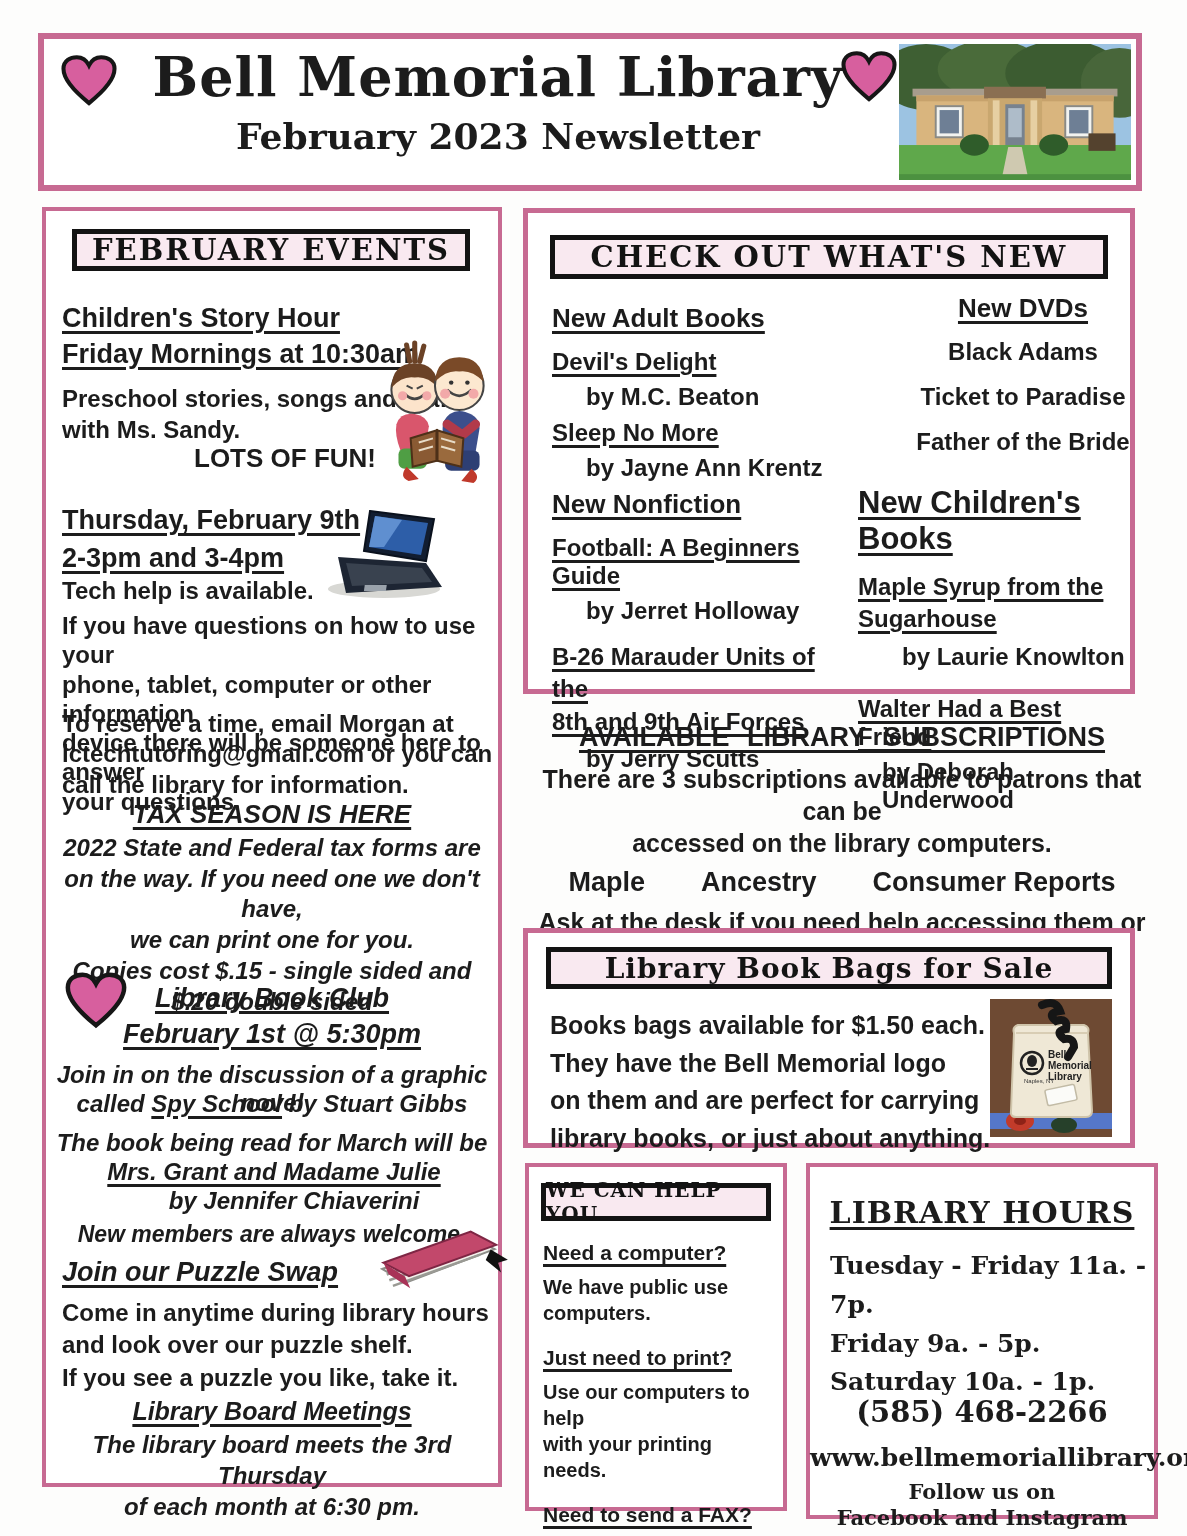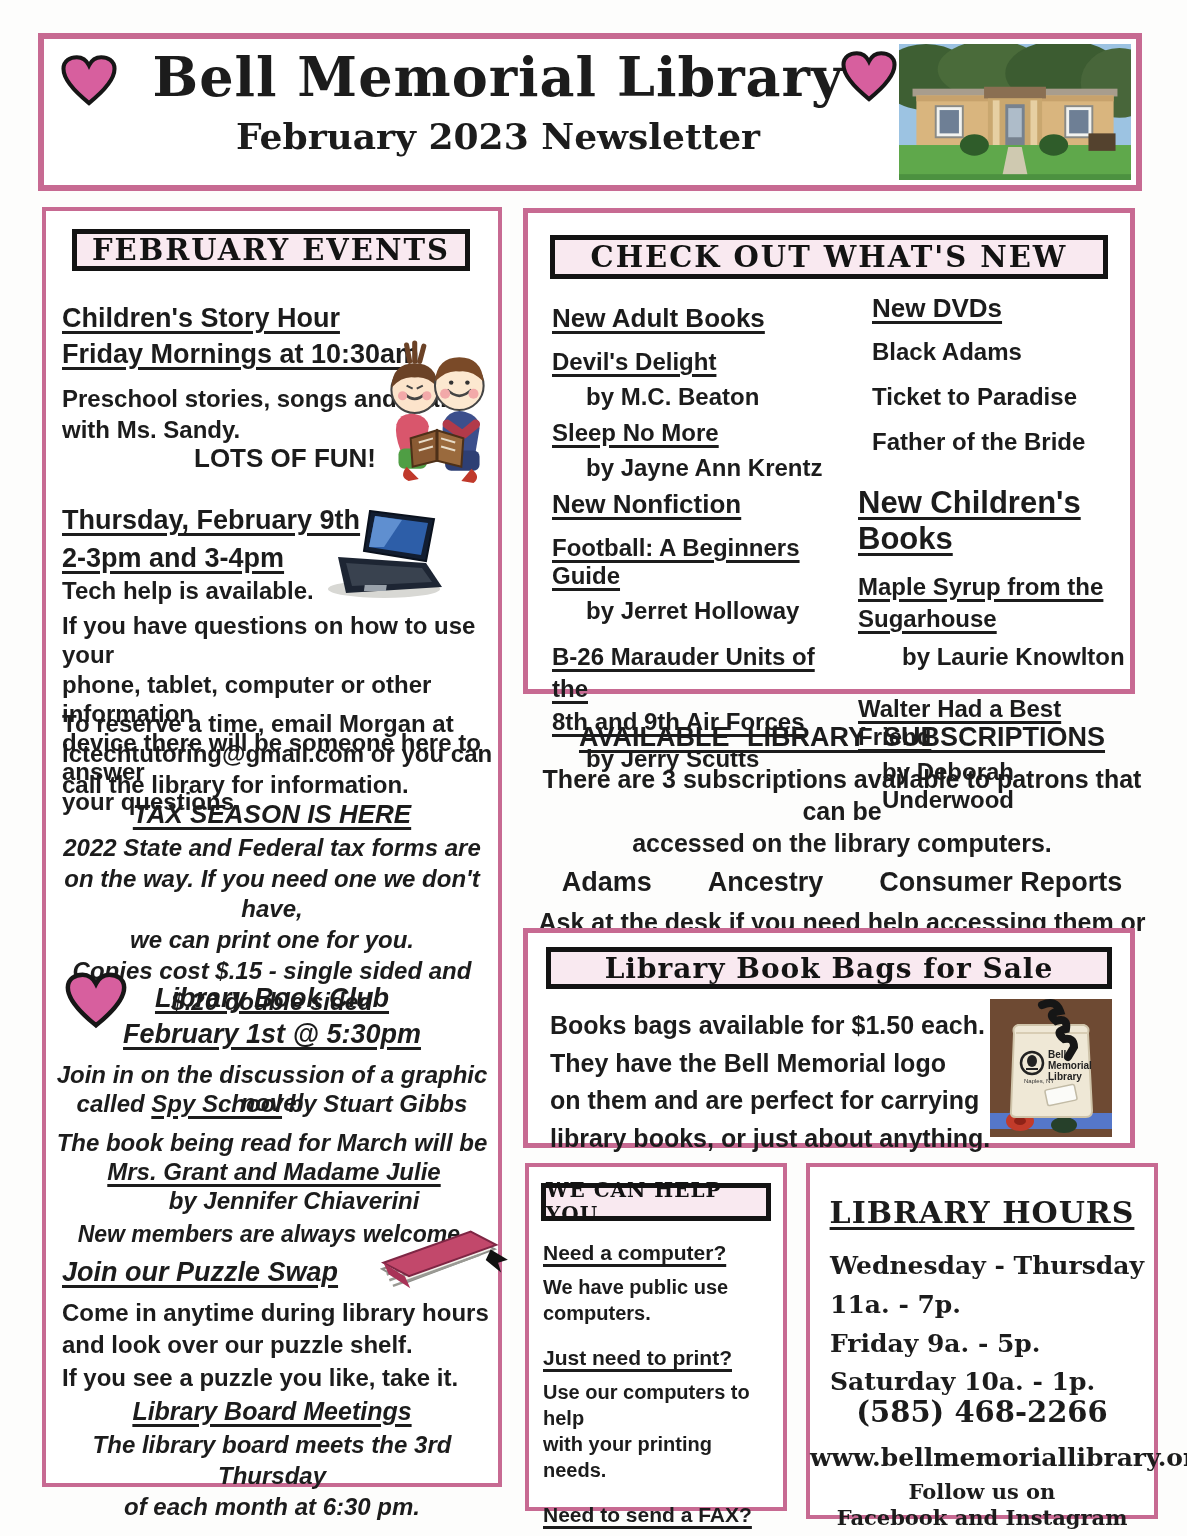--- a/index.html
+++ b/index.html
@@ -71,21 +71,21 @@
   #bm-body{left:0;top:1218px;width:452px;line-height:1.3;}
 
   
   #wn-box{left:523px;top:208px;width:612px;height:486px;border-width:5px;}
   #wn-banner{left:22px;top:22px;width:558px;height:44px;font-size:29px;}
   .wn-h{font-size:26px;font-weight:700;margin-bottom:14px;}
   .wn-t{font-size:24px;font-weight:700;margin-bottom:7px;}
   .wn-a{font-size:24px;font-weight:700;margin:0 0 8px 34px;}
   .wn-dvd{font-size:24px;font-weight:700;margin-bottom:17px;}
   #wn-adult{left:24px;top:90px;width:300px;}
-  #wn-dvds{left:344px;top:80px;width:246px;}
+  #wn-dvds{left:372px;top:80px;width:246px;text-align:center;}
   #wn-nf{left:24px;top:276px;width:300px;}
   #wn-ch{left:330px;top:272px;width:272px;}
   .lh135{line-height:1.35;}
 
   
   #subs{left:520px;top:722px;width:644px;text-align:center;}
   #subs-head{font-size:27px;font-weight:700;word-spacing:10px;}
   #subs-intro{margin-top:10px;font-size:25px;font-weight:700;line-height:1.28;}
   #subs-services{display:flex;justify-content:center;gap:56px;margin-top:8px;
     font-size:27px;font-weight:700;}
@@ -294,21 +294,21 @@
       <div class="wn-t u">Walter Had a Best Friend</div>
       <div class="wn-a" style="margin-left:24px;">by Deborah Underwood</div>
     </div>
   </div>
 
   <div id="subs" class="abs">
     <div id="subs-head" class="u">AVAILABLE  LIBRARY  SUBSCRIPTIONS</div>
     <div id="subs-intro" class="pre"><span>There are </span><span style="font-weight:800;">3</span><span> subscriptions available to patrons that can be
 accessed on the library computers.</span></div>
     <div id="subs-services">
-      <span>Adams</span>
+      <span>Maple</span>
       <span>Ancestry</span>
       <span>Consumer Reports</span>
     </div>
     <div id="subs-note" class="pre">Ask at the desk if you need help accessing them or
 have questions.</div>
   </div>
 
   <div id="bags-box" class="box">
     <div id="bags-banner" class="banner">
       <span>Library Book Bags for Sale</span>
@@ -349,21 +349,21 @@
       <div class="help-a pre">Use our computers to help
 with your printing needs.</div>
       <div class="help-q u" style="margin-top:6px;">Need to send a FAX?</div>
 
     </div>
   </div>
 
   <div id="hours-box" class="box">
     <div id="hours-head" class="abs u">LIBRARY HOURS</div>
     <div id="hours-lines" class="abs">
-      <div>Wednesday - Thursday  11a. - 7p.</div>
+      <div>Tuesday - Friday  11a. - 7p.</div>
       <div>Friday  9a. - 5p.</div>
       <div>Saturday  10a. - 1p.</div>
     </div>
     <div id="hours-phone" class="abs">(585) 468-2266</div>
     <div id="hours-web" class="abs">www.bellmemoriallibrary.org</div>
     <div id="hours-follow" class="abs pre">Follow us on
 Facebook and Instagram</div>
   </div>
 
 </div>

